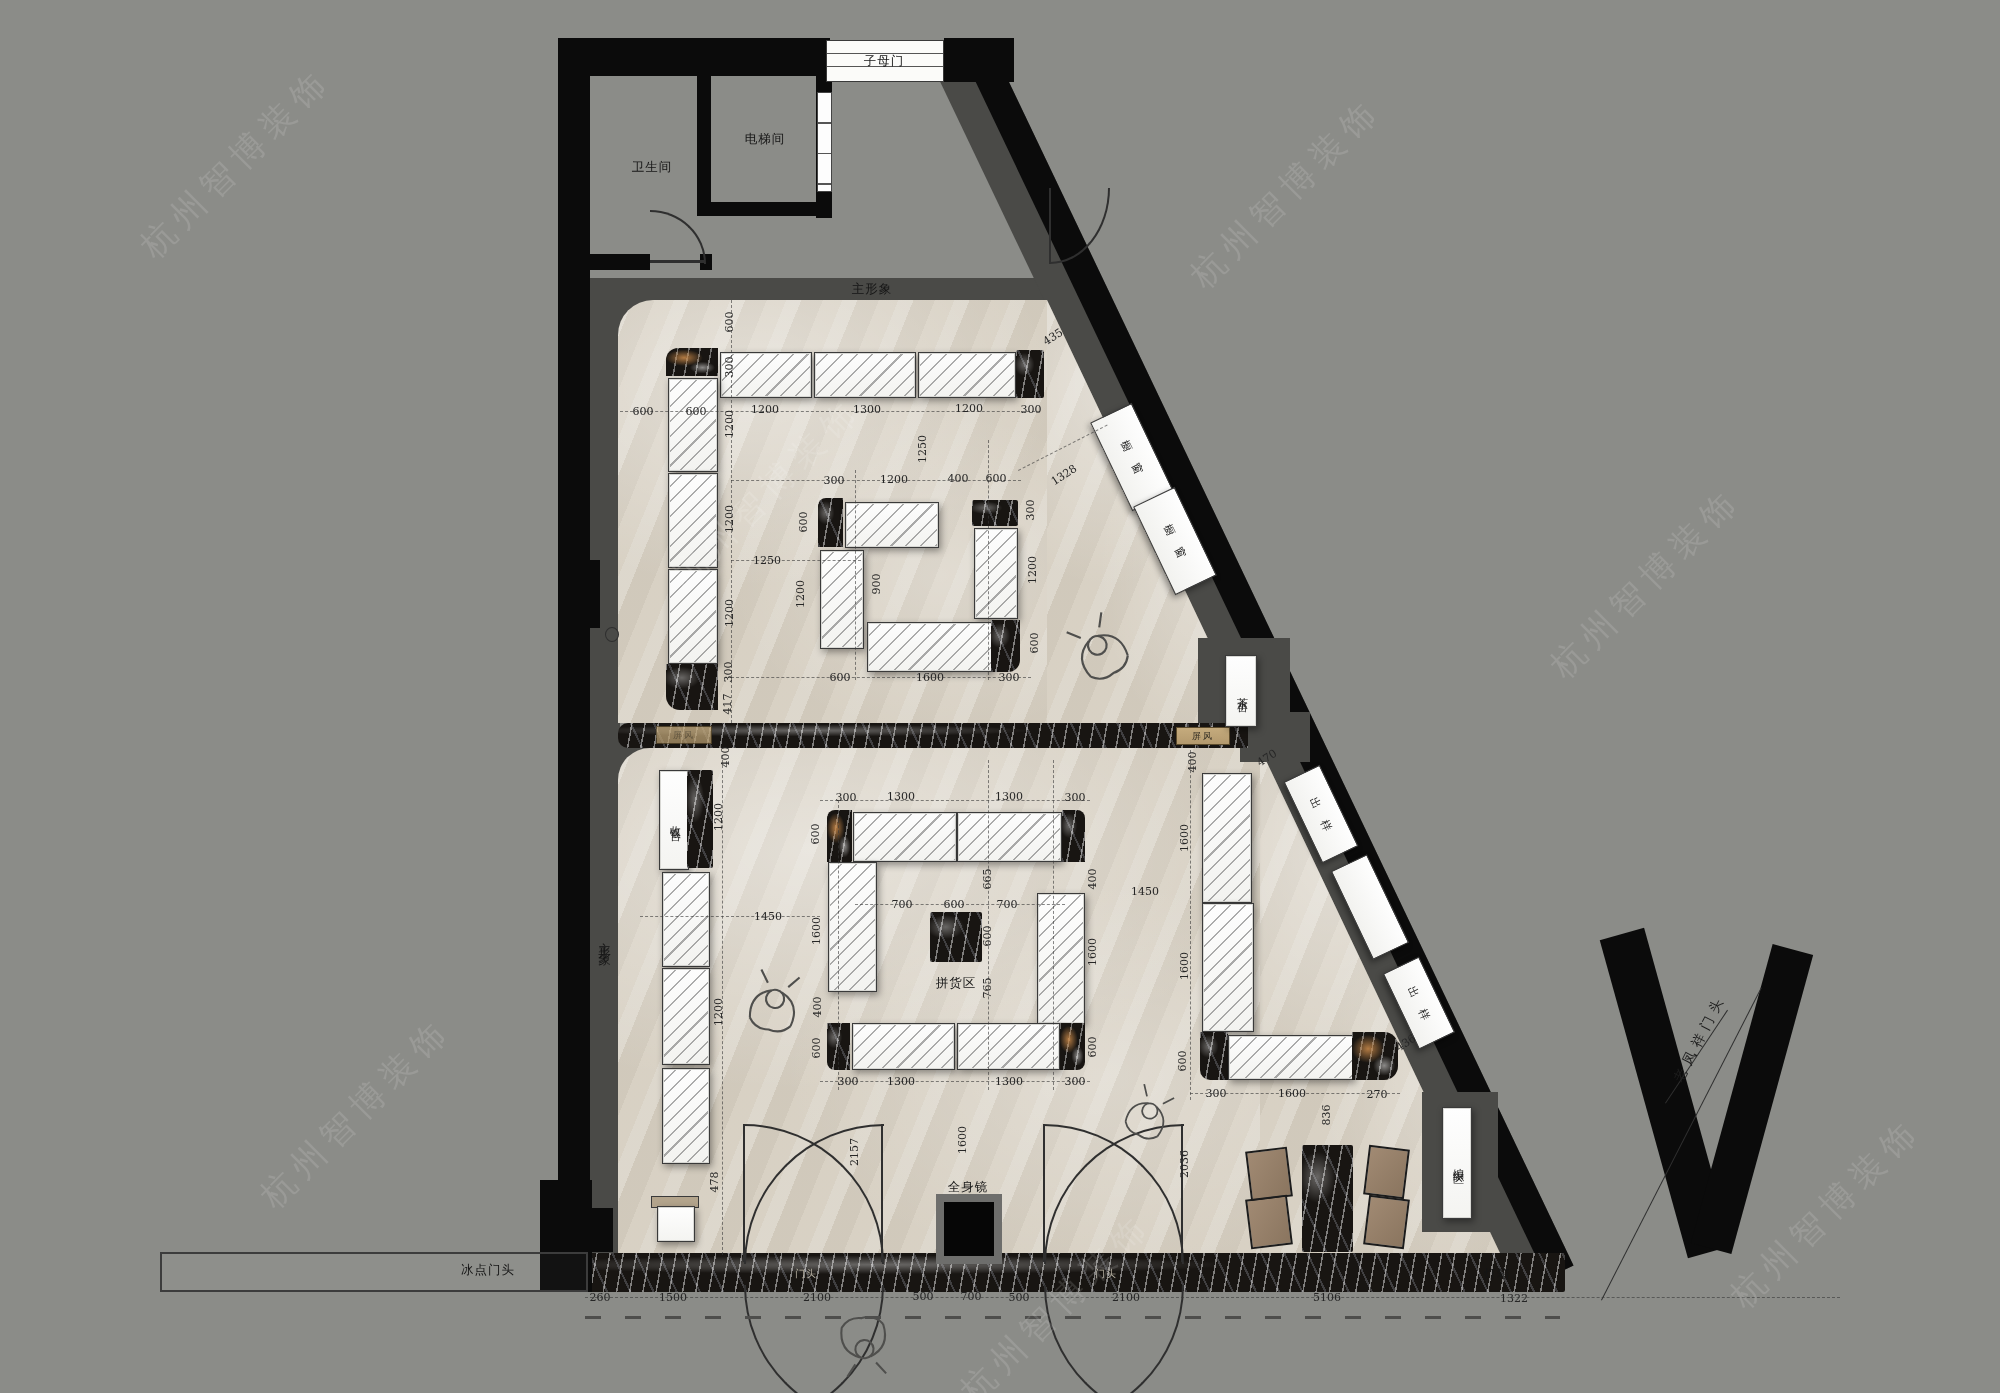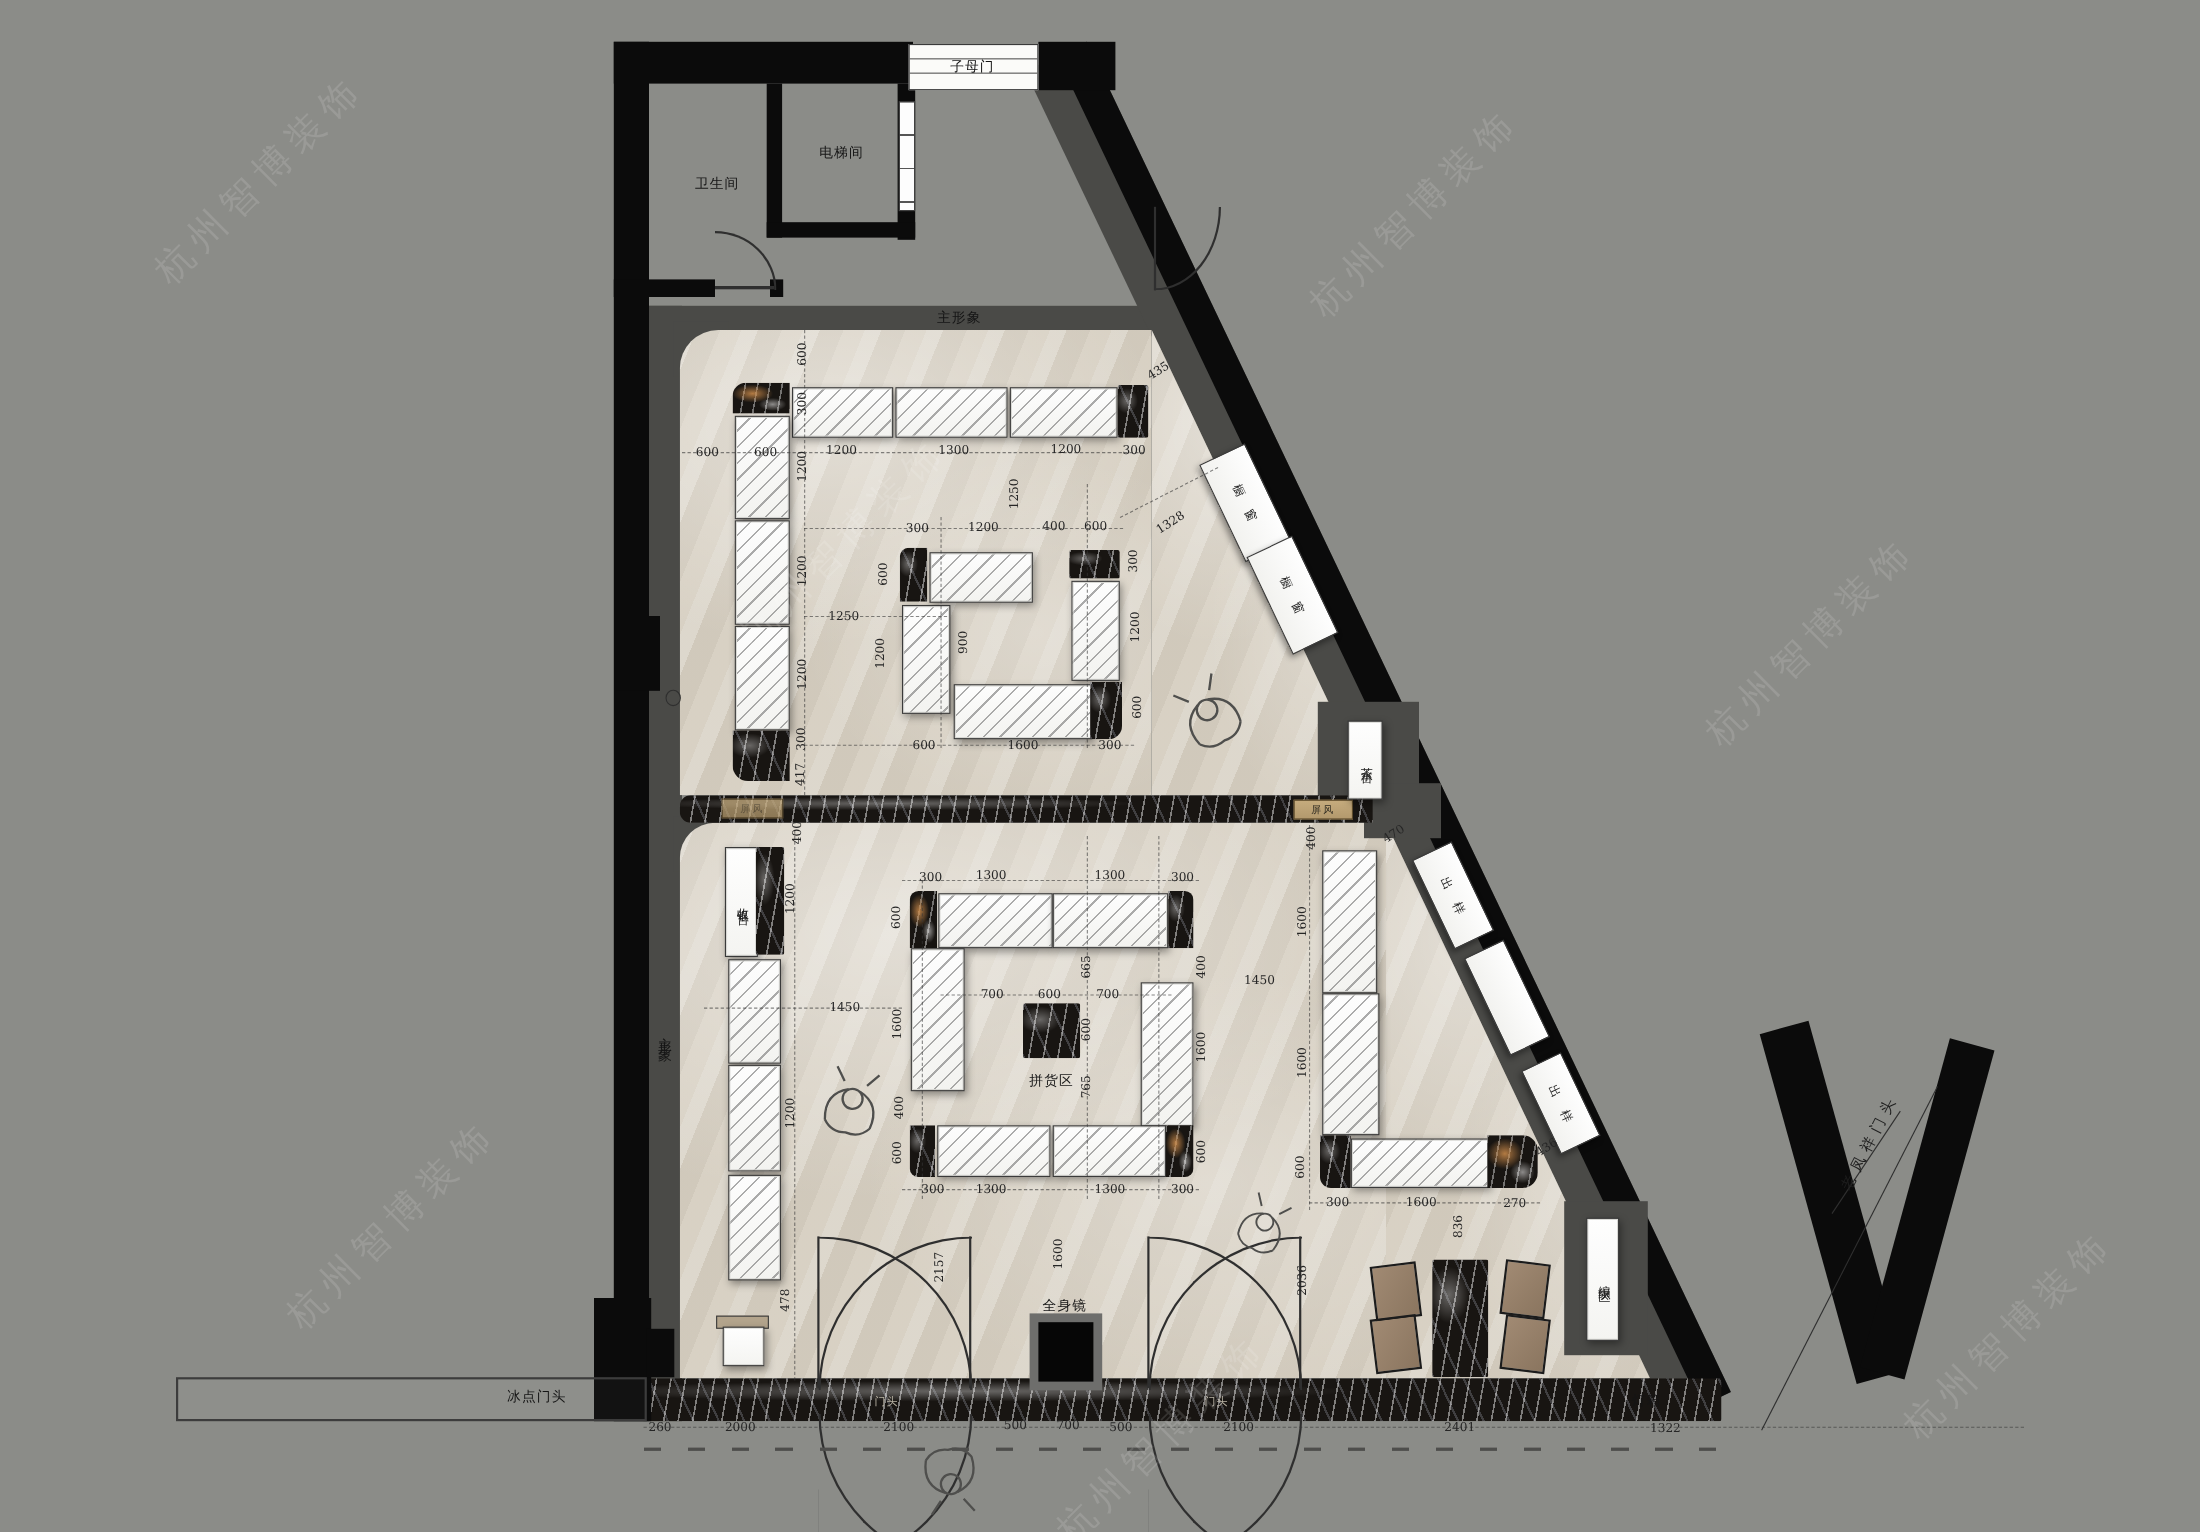--- a/index.html
+++ b/index.html
@@ -331,27 +331,27 @@
       <span class="ann dim" style="left: 1182px; top: 1061px; transform: translate(-50%, -50%) rotate(-90deg);">600</span>
       <span class="ann dim" style="left: 1216px; top: 1093px; transform: translate(-50%, -50%) rotate(0deg);">300</span>
       <span class="ann dim" style="left: 1292px; top: 1093px; transform: translate(-50%, -50%) rotate(0deg);">1600</span>
       <span class="ann dim" style="left: 1377px; top: 1094px; transform: translate(-50%, -50%) rotate(0deg);">270</span>
       <span class="ann dim" style="left: 1406px; top: 1043px; transform: translate(-50%, -50%) rotate(-33deg);">436</span>
       <span class="ann dim" style="left: 854px; top: 1152px; transform: translate(-50%, -50%) rotate(-90deg);">2157</span>
       <span class="ann dim" style="left: 962px; top: 1140px; transform: translate(-50%, -50%) rotate(-90deg);">1600</span>
       <span class="ann dim" style="left: 1184px; top: 1164px; transform: translate(-50%, -50%) rotate(-90deg);">2036</span>
       <span class="ann dim" style="left: 1326px; top: 1115px; transform: translate(-50%, -50%) rotate(-90deg);">836</span>
       <span class="ann dim" style="left: 600px; top: 1297px; transform: translate(-50%, -50%) rotate(0deg);">260</span>
-      <span class="ann dim" style="left: 673px; top: 1297px; transform: translate(-50%, -50%) rotate(0deg);">2000</span>
+      <span class="ann dim" style="left: 673px; top: 1297px; transform: translate(-50%, -50%) rotate(0deg);">1500</span>
       <span class="ann dim" style="left: 817px; top: 1297px; transform: translate(-50%, -50%) rotate(0deg);">2100</span>
       <span class="ann dim" style="left: 923px; top: 1296px; transform: translate(-50%, -50%) rotate(0deg);">500</span>
       <span class="ann dim" style="left: 971px; top: 1296px; transform: translate(-50%, -50%) rotate(0deg);">700</span>
       <span class="ann dim" style="left: 1019px; top: 1297px; transform: translate(-50%, -50%) rotate(0deg);">500</span>
       <span class="ann dim" style="left: 1126px; top: 1297px; transform: translate(-50%, -50%) rotate(0deg);">2100</span>
-      <span class="ann dim" style="left: 1327px; top: 1297px; transform: translate(-50%, -50%) rotate(0deg);">2401</span>
+      <span class="ann dim" style="left: 1327px; top: 1297px; transform: translate(-50%, -50%) rotate(0deg);">5106</span>
       <span class="ann dim" style="left: 1514px; top: 1298px; transform: translate(-50%, -50%) rotate(0deg);">1322</span>
       <span class="ann lbl" style="left: 884px; top: 61px; transform: translate(-50%, -50%) rotate(0deg);">子母门</span>
       <span class="ann lbl" style="left: 765px; top: 139px; transform: translate(-50%, -50%) rotate(0deg);">电梯间</span>
       <span class="ann lbl" style="left: 652px; top: 167px; transform: translate(-50%, -50%) rotate(0deg);">卫生间</span>
       <span class="ann lbl" style="left: 872px; top: 289px; transform: translate(-50%, -50%) rotate(0deg);">主形象</span>
       <span class="ann lbl v" style="left: 604px; top: 940px; transform: translate(-50%, -50%) rotate(0deg);">主形象</span>
       <span class="ann lbl" style="left: 956px; top: 983px; transform: translate(-50%, -50%) rotate(0deg);">拼货区</span>
       <span class="ann lbl" style="left: 968px; top: 1187px; transform: translate(-50%, -50%) rotate(0deg);">全身镜</span>
       <span class="ann lbl" style="left: 488px; top: 1270px; transform: translate(-50%, -50%) rotate(0deg);">冰点门头</span>
       <span class="ann lbl" style="left: 1497px; top: 1274px; transform: translate(-50%, -50%) rotate(0deg);">灯箱</span>

